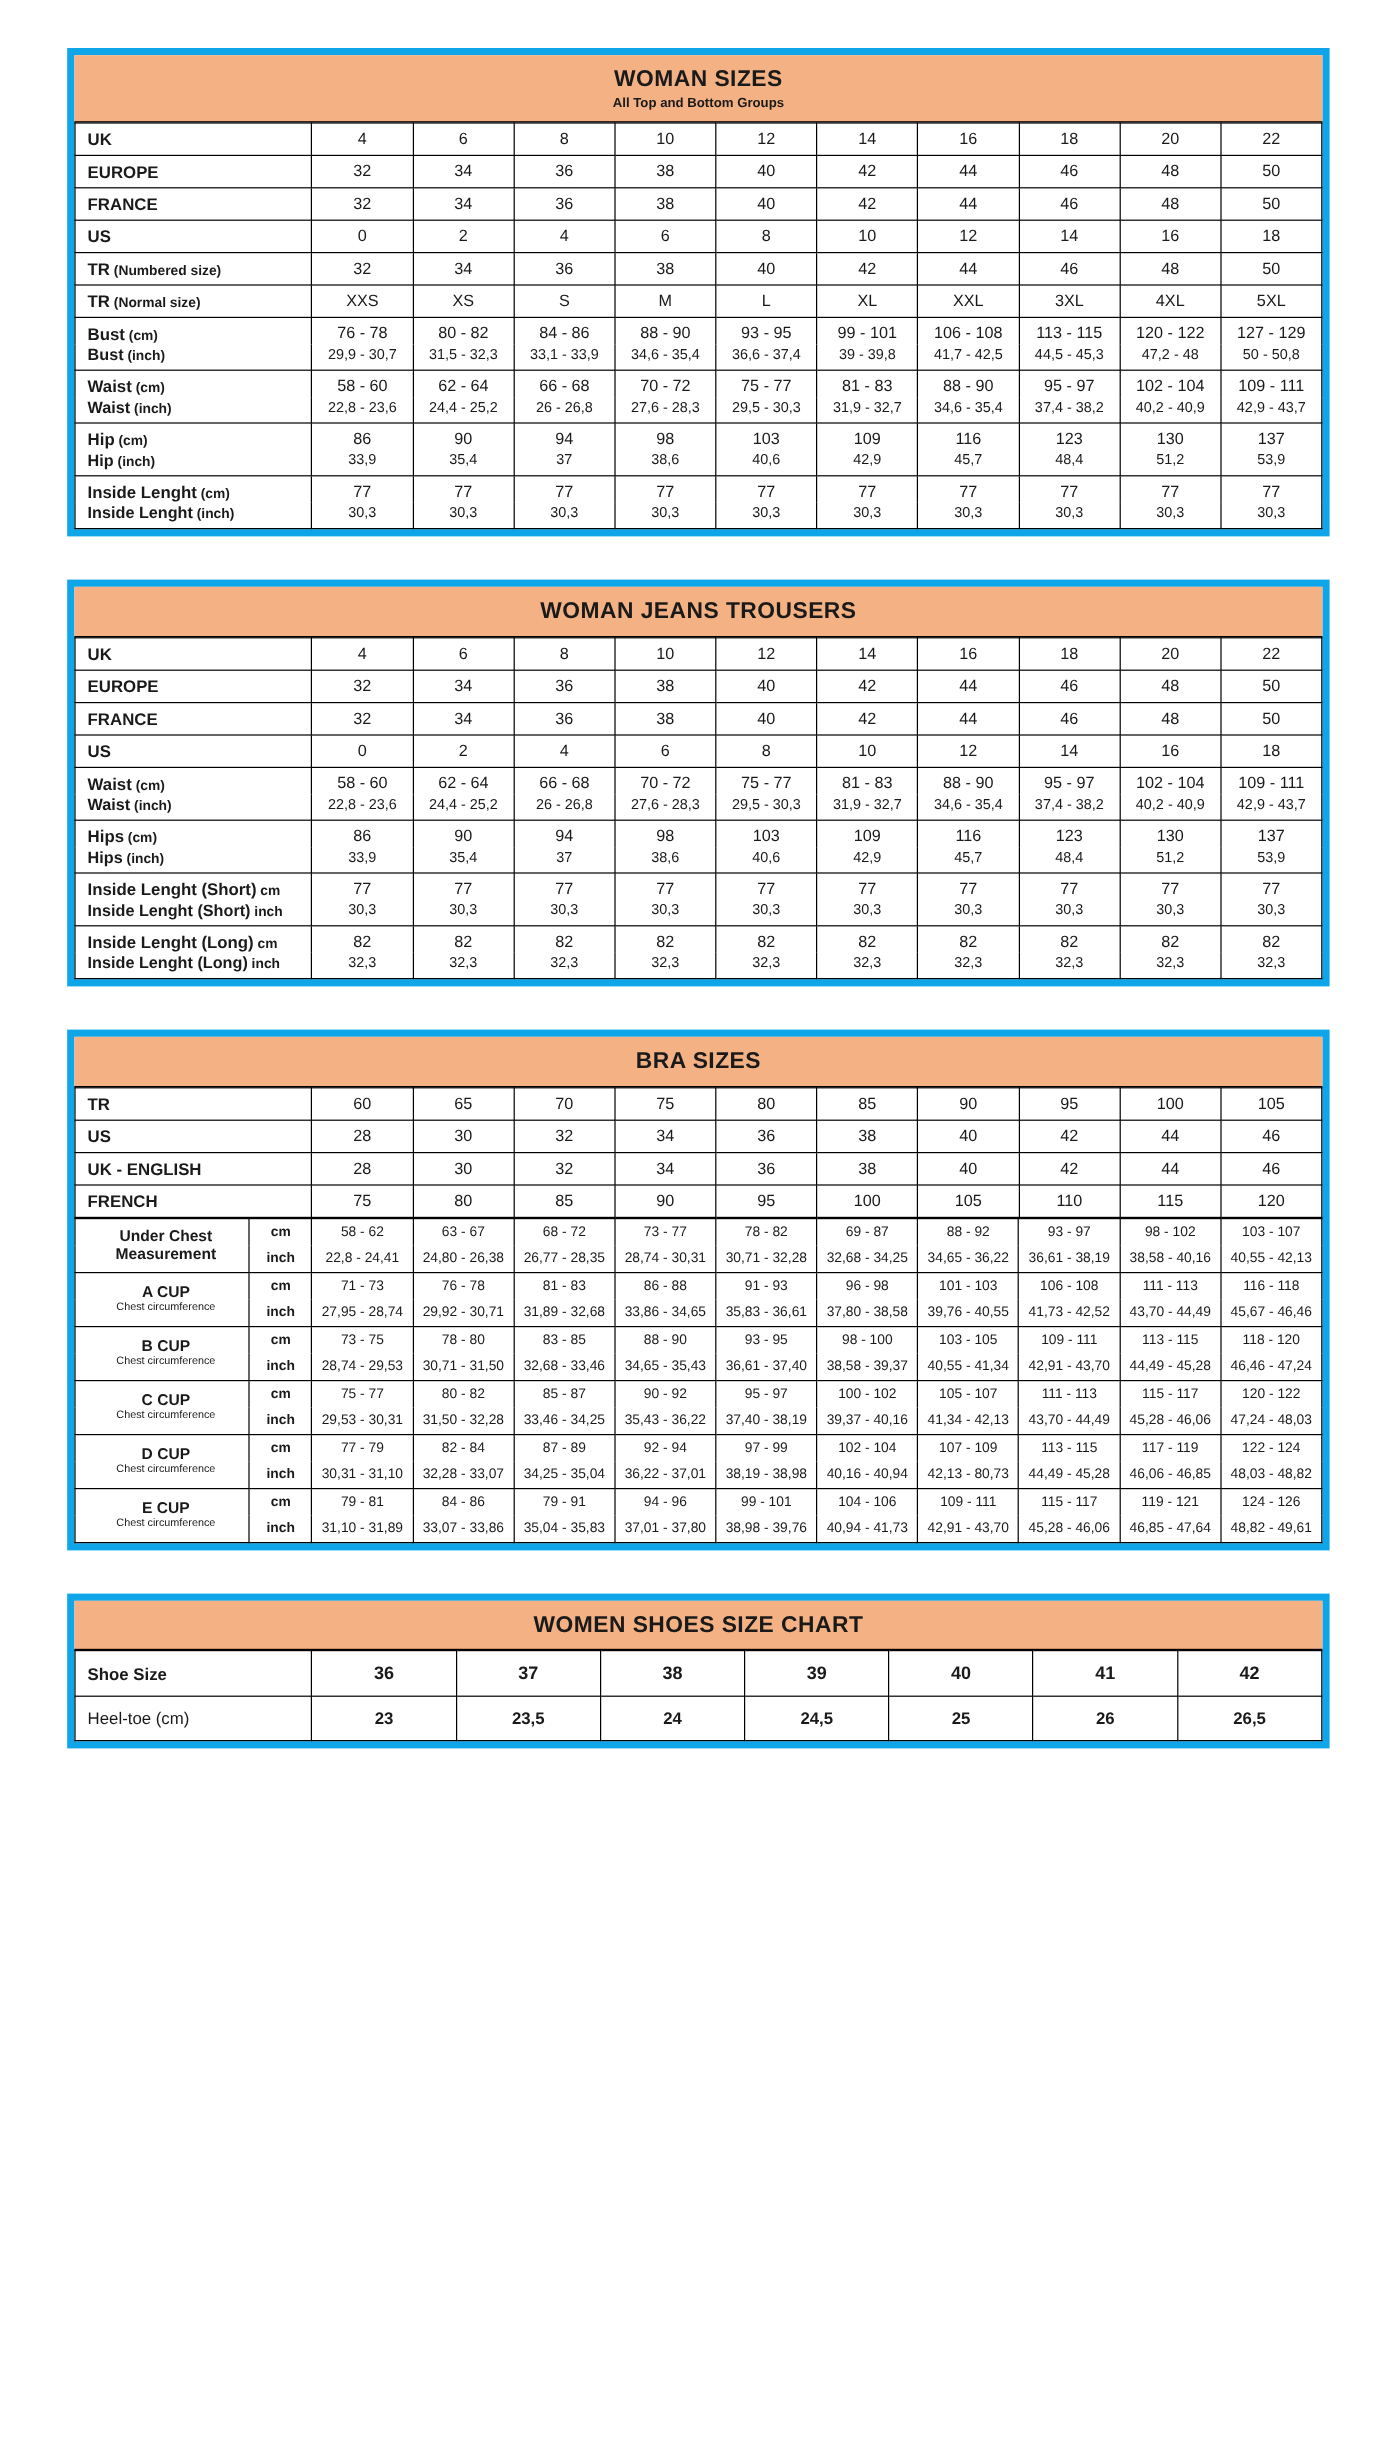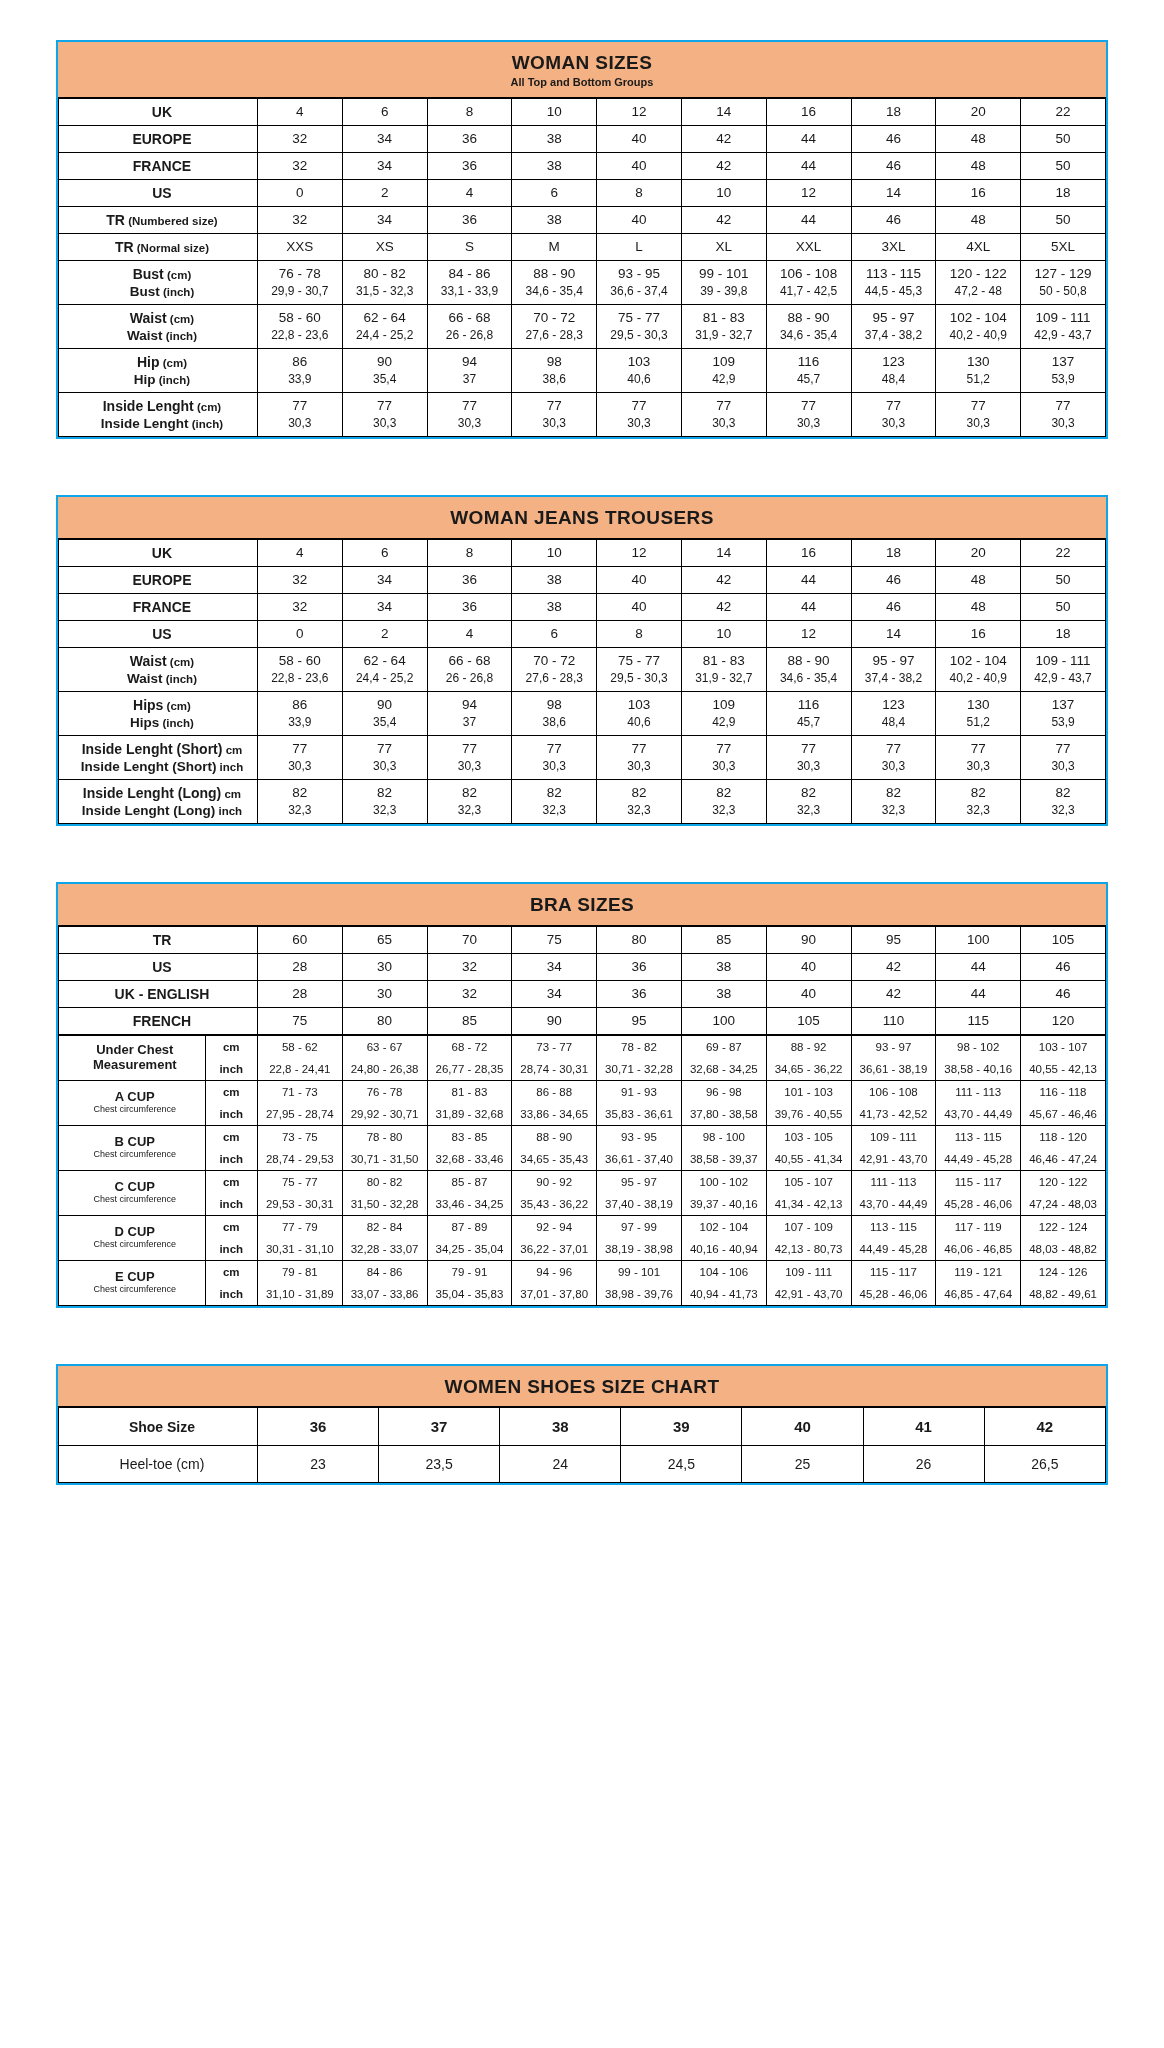--- a/index.html
+++ b/index.html
@@ -12,22 +12,22 @@
   body {
     width: 1164px;
     min-height: 2048px;
     position: relative;
   }
   .page {
     width: 1164px;
     padding: 40px 56px 40px 56px;
   }
   .chart-block {
-    border: 2px solid #0ea5e9;
-    margin-bottom: 56px;
+    border: 6px solid #0ea5e9;
+    margin-bottom: 36px;
     background: #fff;
   }
   .chart-header {
     background: #f4b183;
     border-bottom: 1px solid #000;
     text-align: center;
     padding: 10px 6px 9px 6px;
   }
   .chart-header .title {
     font-size: 19px;
@@ -47,21 +47,21 @@
   }
   table.sz td, table.sz th {
     border: 1px solid #000;
     text-align: center;
     font-size: 13.5px;
     font-weight: normal;
     padding: 5px 2px;
     vertical-align: middle;
   }
   table.sz td.label, table.sz th.label {
-    text-align: center;
+    text-align: left;
     padding-left: 10px;
     font-weight: bold;
     font-size: 14px;
   }
   td.label .sub {
     font-weight: bold;
     font-size: 11.5px;
   }
   td.label .tiny {
     display: block;
@@ -94,21 +94,21 @@
     font-size: 11.5px;
     font-weight: bold;
   }
   table.bra2 tr.cm-row td { border-bottom: none; }
   table.bra2 tr.in-row td { border-top: none; }
   table.bra2 tr.cm-row td.label, table.bra2 tr.in-row td.label { border: 1px solid #000; }
 
   
   table.shoes td { font-size: 15px; font-weight: bold; padding: 10px 2px; }
   table.shoes td.label { font-size: 14px; }
-  table.shoes tr.heel td { font-weight: normal; font-size: 14px; }
+  table.shoes tr.heel td { font-weight: bold; font-size: 14px; }
   table.shoes tr.heel td.label { font-weight: normal; }
 </style>
 </head>
 <body>
 
 <div class="page">
 
   <div class="chart-block">
     <div class="chart-header">
       <div class="title">WOMAN SIZES</div>

